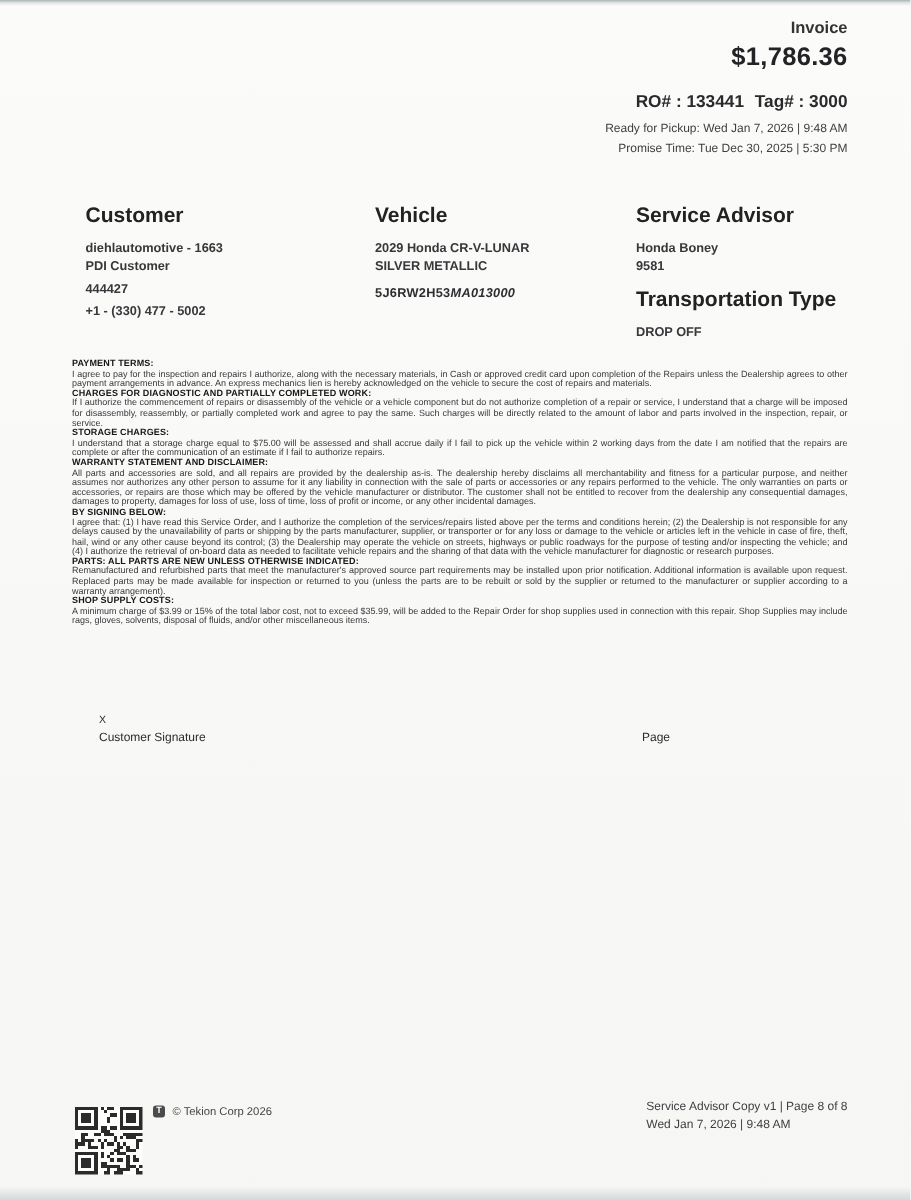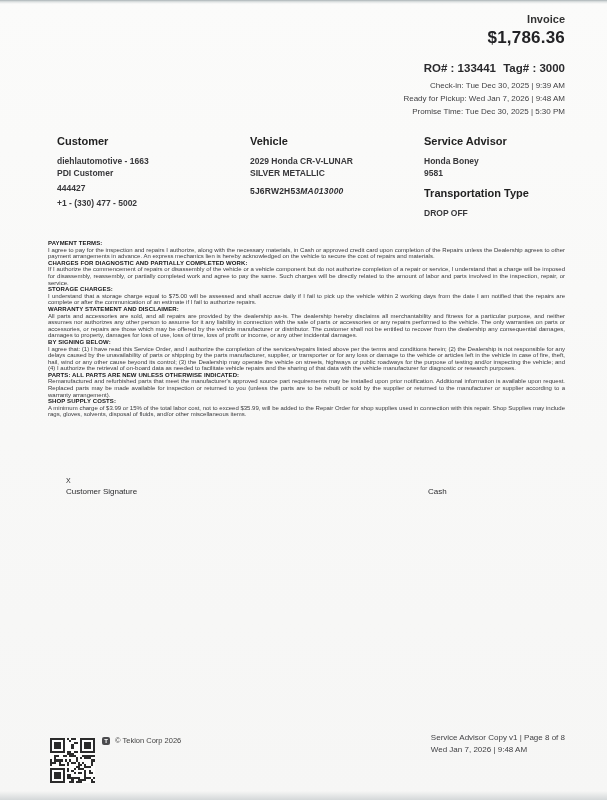--- a/index.html
+++ b/index.html
@@ -23,21 +23,21 @@
   .hdr-ro .tag{margin-left:4px;}
   .hdr-meta{font-size:8px;color:#3f3f42;margin-top:5px;line-height:13px;font-weight:500;}
   .hdr-meta div{white-space:nowrap;}
 
   
   .parties{position:absolute;top:135px;left:57px;right:42px;}
   .col{position:absolute;top:0;}
   .col.customer{left:0;width:180px;}
   .col.vehicle{left:193px;width:170px;}
   .col.advisor{left:367px;width:141px;}
-  .col h3{margin:0 0 8px 0;font-size:11px;font-weight:700;color:#222;}
+  .col h3{margin:0 0 8px 0;font-size:14px;font-weight:700;color:#222;}
   .col .line{font-size:8.5px;color:#38383b;font-weight:700;line-height:12px;white-space:nowrap;}
   .col .gap{height:3px;}
   .vin{font-weight:700;font-size:8.5px;color:#2e2e31;margin-top:4px;letter-spacing:.2px;}
   .vin .it{font-style:italic;}
   .advisor h3.t2{margin-top:8px;}
 
   
   .terms{position:absolute;top:240px;left:48px;width:517px;color:#353537;}
   .sec-h{font-size:6px;font-weight:700;color:#161618;line-height:6.6px;letter-spacing:.1px;}
   .sec-b{font-size:6px;line-height:6.6px;text-align:justify;color:#39393c;}
@@ -64,21 +64,20 @@
   <div class="edge-top"></div>
 
   <header class="hdr">
     <div class="hdr-label">Invoice</div>
     <div class="hdr-total">$1,786.36</div>
     <div class="hdr-ro">
       <span>RO# : 133441</span>
       <span class="tag">Tag# : 3000</span>
     </div>
     <div class="hdr-meta">
-      <div>Check-in: Tue Dec 30, 2025 | 9:39 AM</div>
       <div>Ready for Pickup: Wed Jan 7, 2026 | 9:48 AM</div>
       <div>Promise Time: Tue Dec 30, 2025 | 5:30 PM</div>
     </div>
   </header>
 
   <section class="parties">
     <div class="col customer">
       <h3>Customer</h3>
       <div class="line">diehlautomotive - 1663</div>
       <div class="line">PDI Customer</div>
@@ -120,21 +119,21 @@
     <div class="sec-b">I agree that: (1) I have read this Service Order, and I authorize the completion of the services/repairs listed above per the terms and conditions herein; (2) the Dealership is not responsible for any delays caused by the unavailability of parts or shipping by the parts manufacturer, supplier, or transporter or for any loss or damage to the vehicle or articles left in the vehicle in case of fire, theft, hail, wind or any other cause beyond its control; (3) the Dealership may operate the vehicle on streets, highways or public roadways for the purpose of testing and/or inspecting the vehicle; and (4) I authorize the retrieval of on-board data as needed to facilitate vehicle repairs and the sharing of that data with the vehicle manufacturer for diagnostic or research purposes.</div>
     <div class="sec-h">PARTS: ALL PARTS ARE NEW UNLESS OTHERWISE INDICATED:</div>
     <div class="sec-b">Remanufactured and refurbished parts that meet the manufacturer's approved source part requirements may be installed upon prior notification. Additional information is available upon request. Replaced parts may be made available for inspection or returned to you (unless the parts are to be rebuilt or sold by the supplier or returned to the manufacturer or supplier according to a warranty arrangement).</div>
     <div class="sec-h">SHOP SUPPLY COSTS:</div>
     <div class="sec-b">A minimum charge of $3.99 or 15% of the total labor cost, not to exceed $35.99, will be added to the Repair Order for shop supplies used in connection with this repair. Shop Supplies may include rags, gloves, solvents, disposal of fluids, and/or other miscellaneous items.</div>
   </section>
 
   <section class="sig">
     <div class="x">X</div>
     <div class="lbl">Customer Signature</div>
-    <div class="date">Cash</div>
+    <div class="date">Page</div>
   </section>
 
   <footer class="footer">
     <div class="qr">
       <svg viewBox="0 0 21 21" width="45" height="45" shape-rendering="crispEdges">
           <rect x="0" y="0" width="21" height="21" fill="#fdfdfc"></rect>
           <rect x="0" y="0" width="7" height="7" fill="#2b2b2b"></rect>
           <rect x="1" y="1" width="5" height="5" fill="#fdfdfc"></rect>
           <rect x="2" y="2" width="3" height="3" fill="#2b2b2b"></rect>
           <rect x="14" y="0" width="7" height="7" fill="#2b2b2b"></rect>

